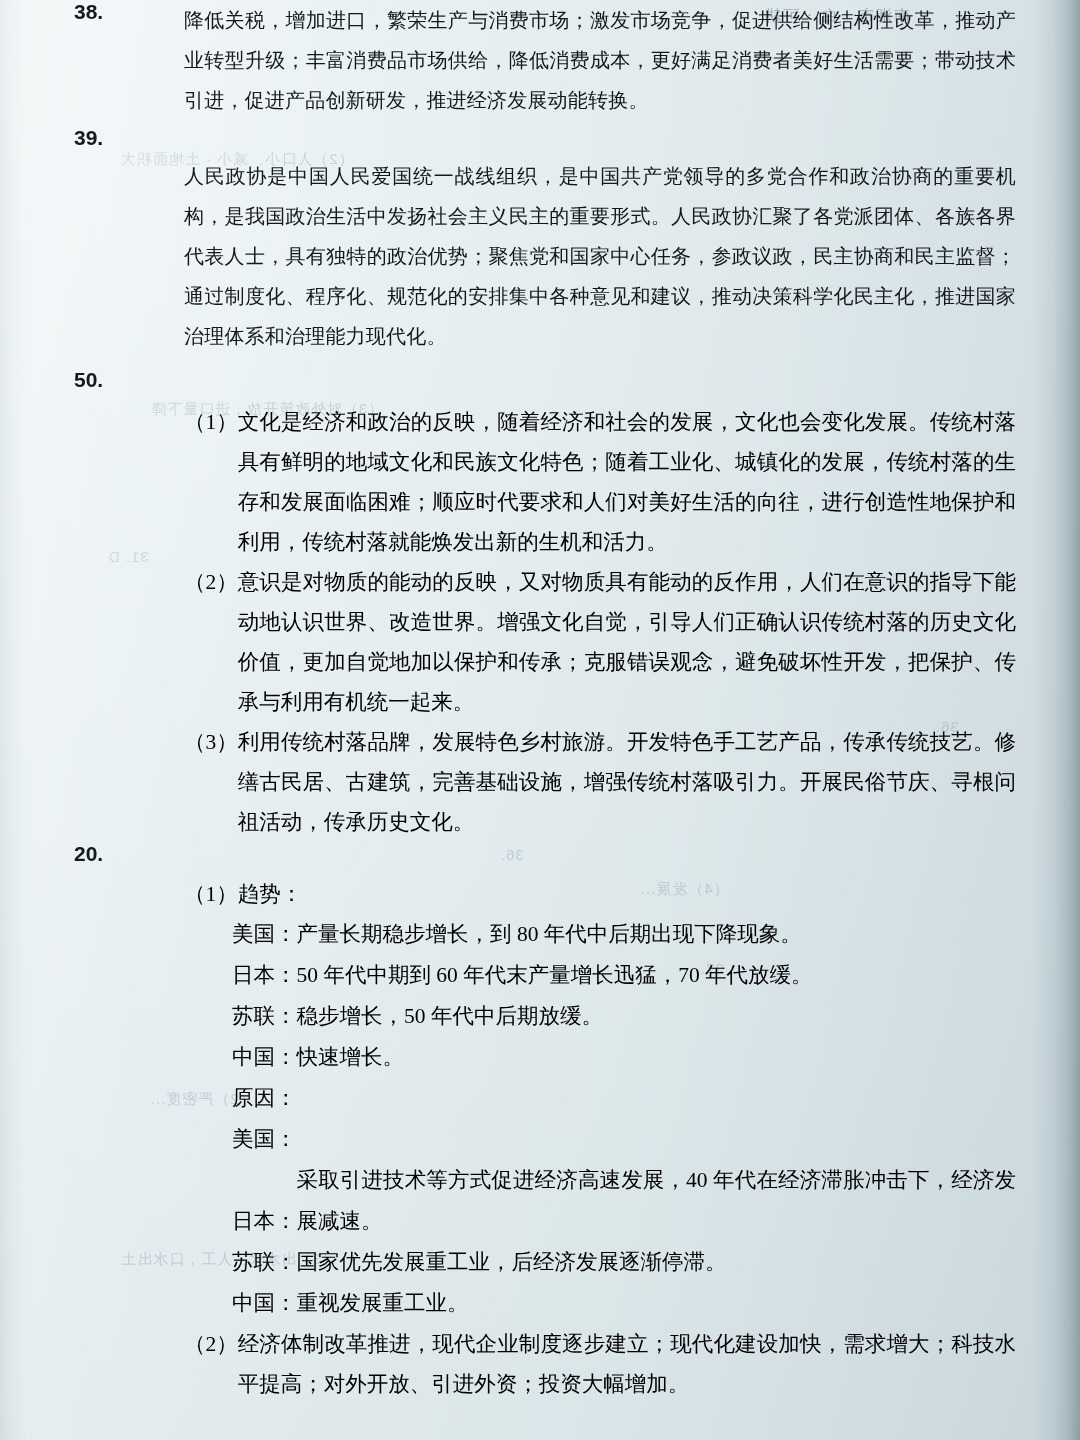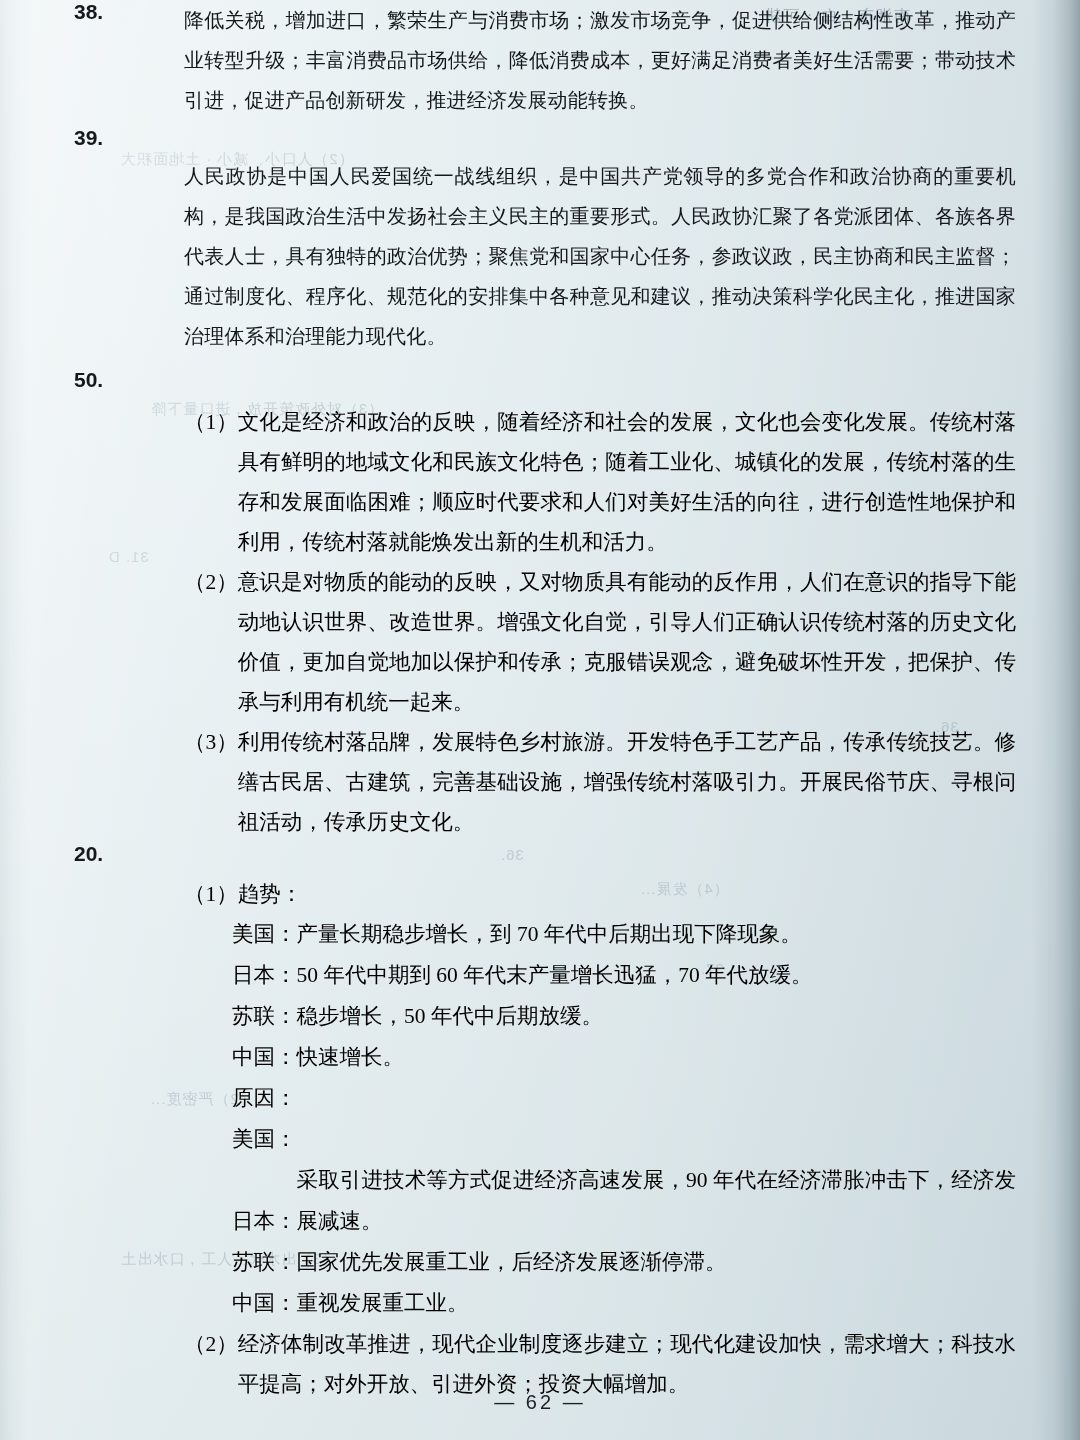--- a/index.html
+++ b/index.html
@@ -226,21 +226,21 @@
     </div>
 
     <div class="qblock">
       <div class="qnum" style="top:0;">20.</div>
       <div style="height:32px"></div>
 
       <div class="sub-label">（1）趋势：</div>
 
       <div class="kv">
         <span class="k">美国：</span>
-        <span class="v">产量长期稳步增长，到 70 年代中后期出现下降现象。</span>
+        <span class="v">产量长期稳步增长，到 80 年代中后期出现下降现象。</span>
       </div>
       <div class="kv">
         <span class="k">日本：</span>
         <span class="v">50 年代中期到 60 年代末产量增长迅猛，70 年代放缓。</span>
       </div>
       <div class="kv">
         <span class="k">苏联：</span>
         <span class="v">稳步增长，50 年代中后期放缓。</span>
       </div>
       <div class="kv">
@@ -248,36 +248,33 @@
         <span class="v">快速增长。</span>
       </div>
 
       <div class="plain-indent2">原因：</div>
 
       <div class="kv">
         <span class="k">美国：</span>
       </div>
       <div class="kv">
         <span class="k">日本：</span>
-        <span class="v">采取引进技术等方式促进经济高速发展，90 年代在经济滞胀冲击下，经济发展减速。</span>
+        <span class="v">采取引进技术等方式促进经济高速发展，40 年代在经济滞胀冲击下，经济发展减速。</span>
       </div>
       <div class="kv">
         <span class="k">苏联：</span>
         <span class="v">国家优先发展重工业，后经济发展逐渐停滞。</span>
       </div>
       <div class="kv">
         <span class="k">中国：</span>
         <span class="v">重视发展重工业。</span>
       </div>
 
       <div class="hang">
         <span class="marker">（2）</span>
         <span class="htext">经济体制改革推进，现代企业制度逐步建立；现代化建设加快，需求增大；科技水平提高；对外开放、引进外资；投资大幅增加。</span>
       </div>
     </div>
 
   </div>
 
-  <div class="footer">
-    <span class="pg">— 62 —</span>
-  </div>
 
 </div>
 
 </body></html>

